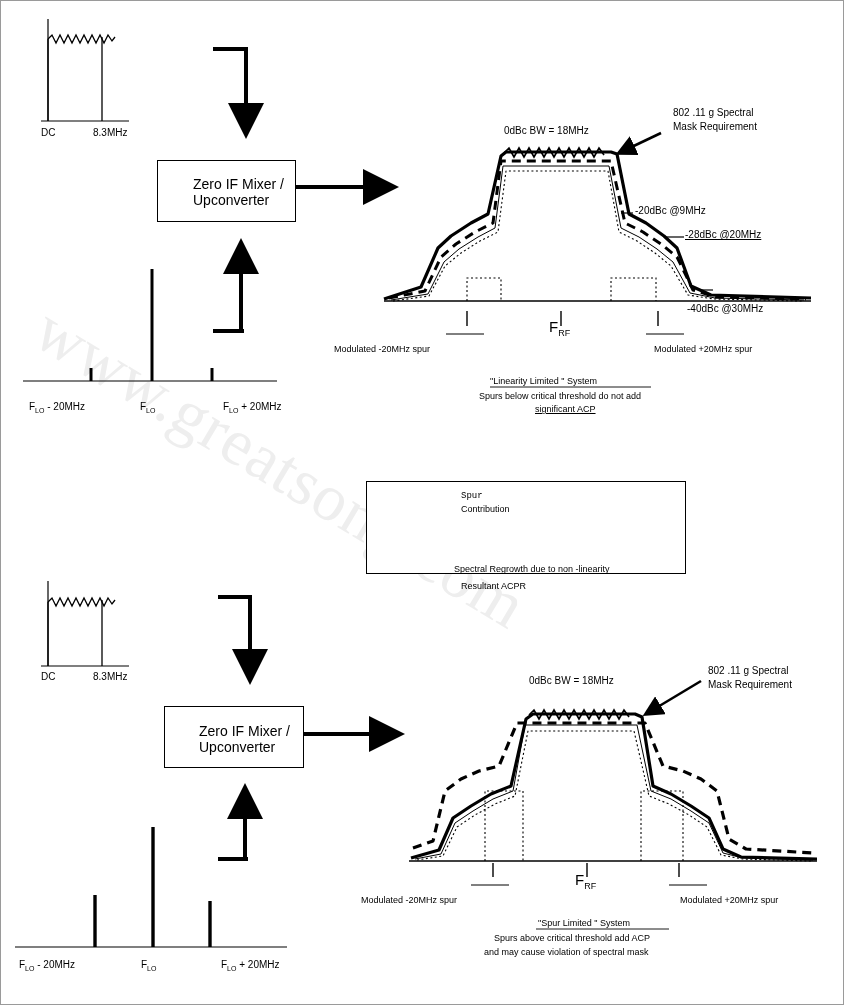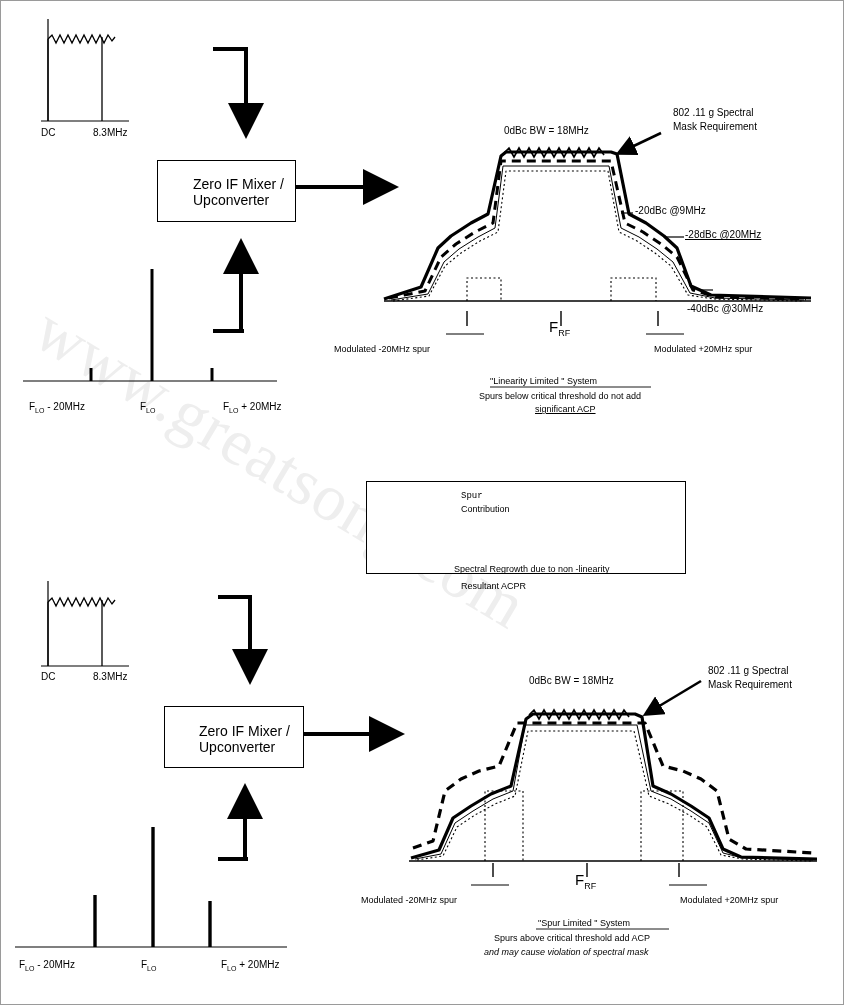--- a/index.html
+++ b/index.html
@@ -266,15 +266,15 @@
   <div class="txt" style="left:528px;top:674px;">0dBc BW  =  18MHz</div>
   <div class="txt" style="left:707px;top:664px;">802 .11 g Spectral</div>
   <div class="txt" style="left:707px;top:678px;">Mask Requirement</div>
   <div class="txt" style="left:574px;top:870px;font-size:15px;">
     <span>F</span><span style="font-size:9px;vertical-align:sub;">RF</span>
   </div>
   <div class="txt sm" style="left:360px;top:894px;">Modulated  -20MHz spur</div>
   <div class="txt sm" style="left:679px;top:894px;">Modulated  +20MHz spur</div>
   <div class="txt sm" style="left:537px;top:917px;">"Spur Limited " System</div>
   <div class="txt sm" style="left:493px;top:932px;">Spurs above critical threshold add ACP</div>
-  <div class="txt sm" style="left:483px;top:946px;font-style:italic;">and may cause violation of spectral mask</div>
+  <div class="txt sm" style="left:483px;top:946px;">and may cause violation of spectral mask</div>
 
 </div>
 
 </body></html>

